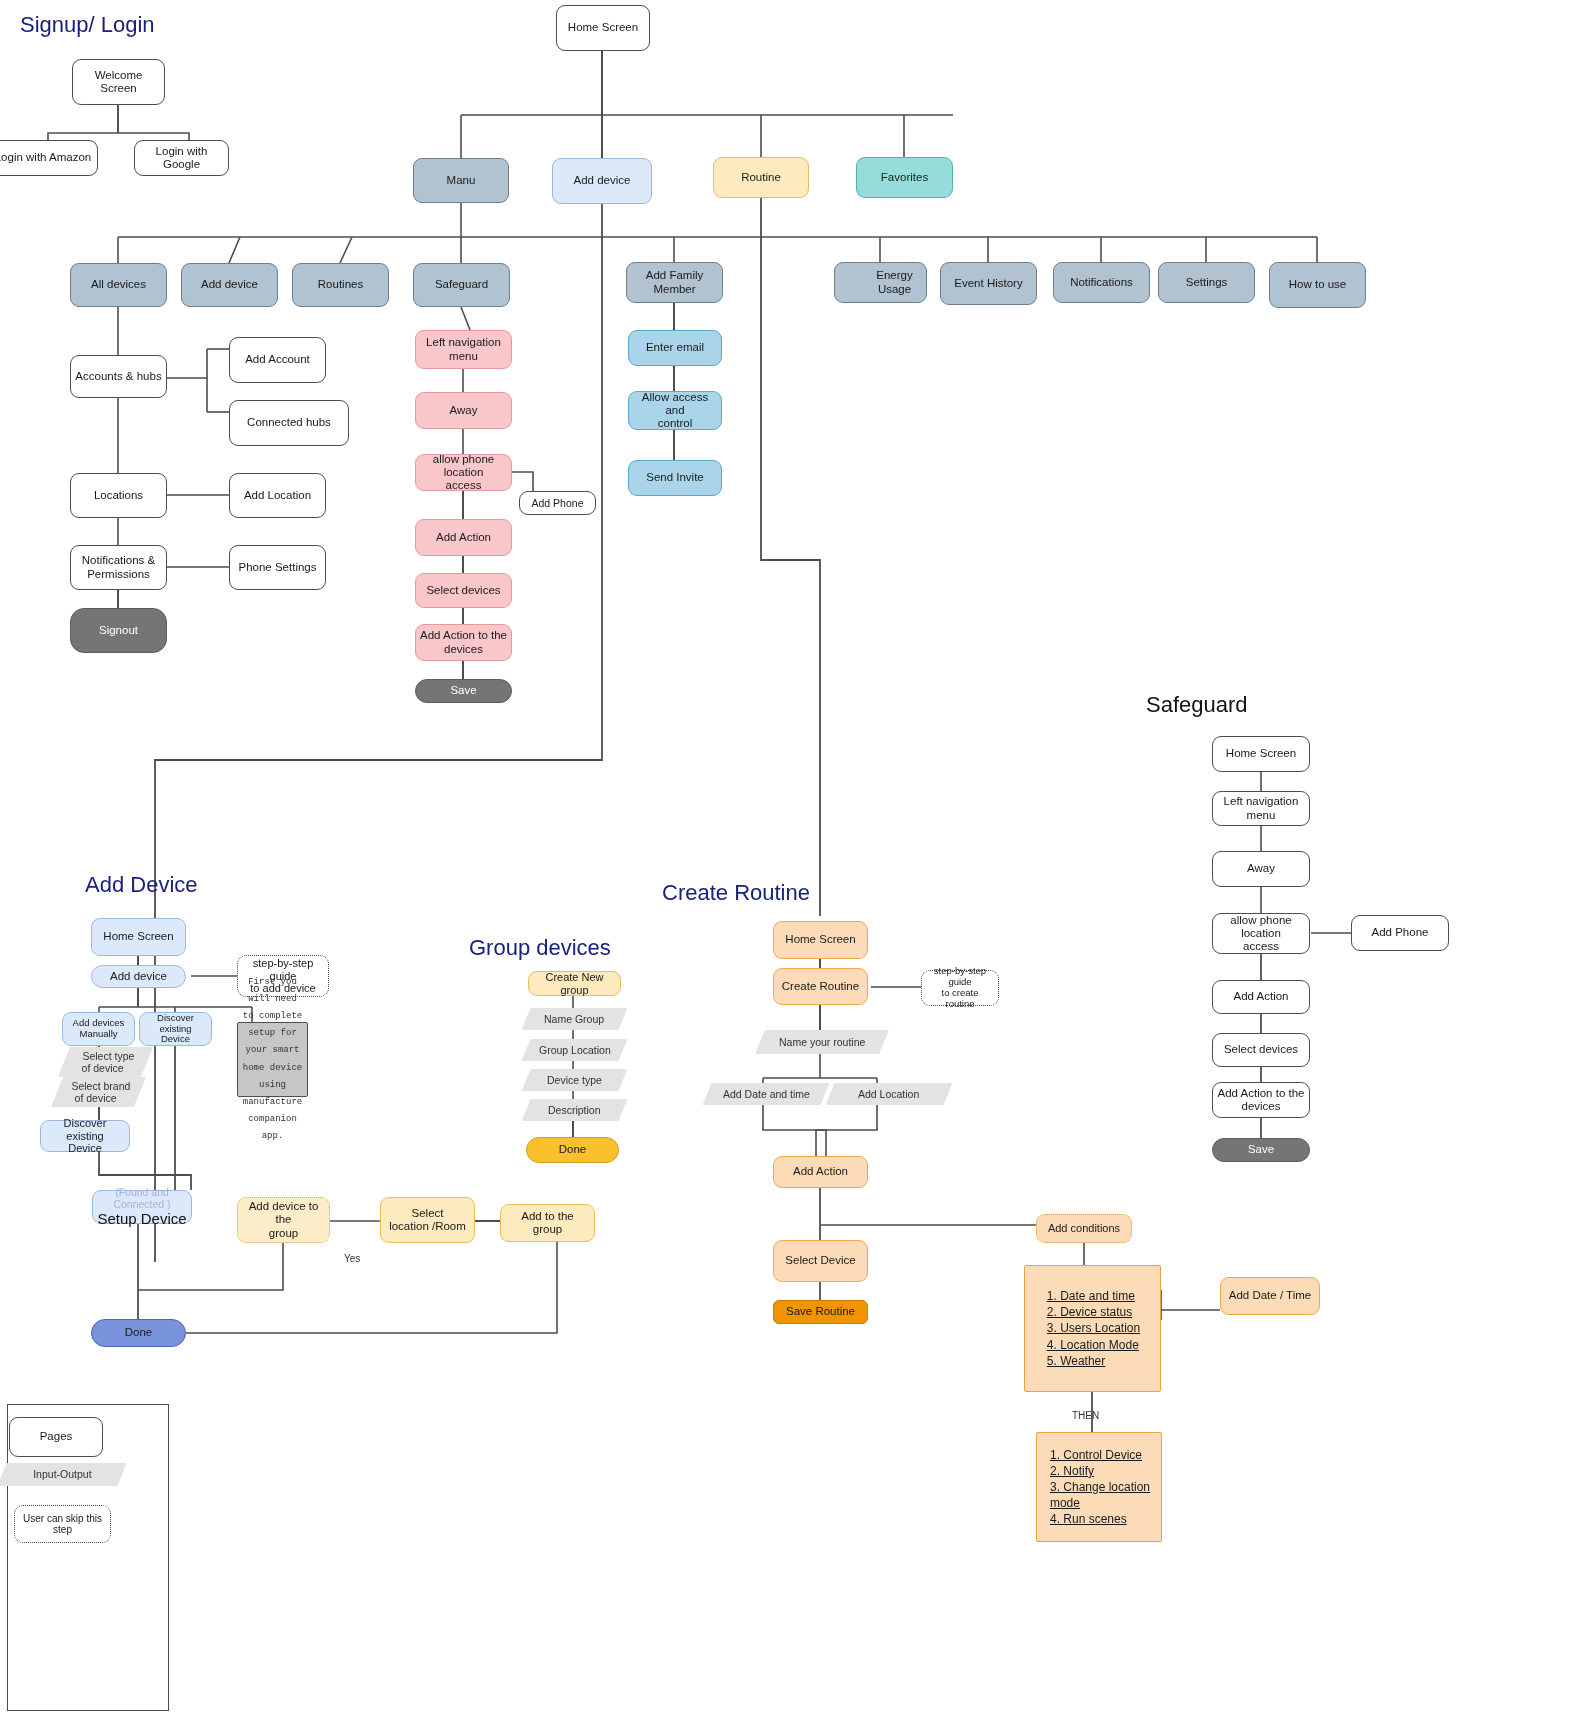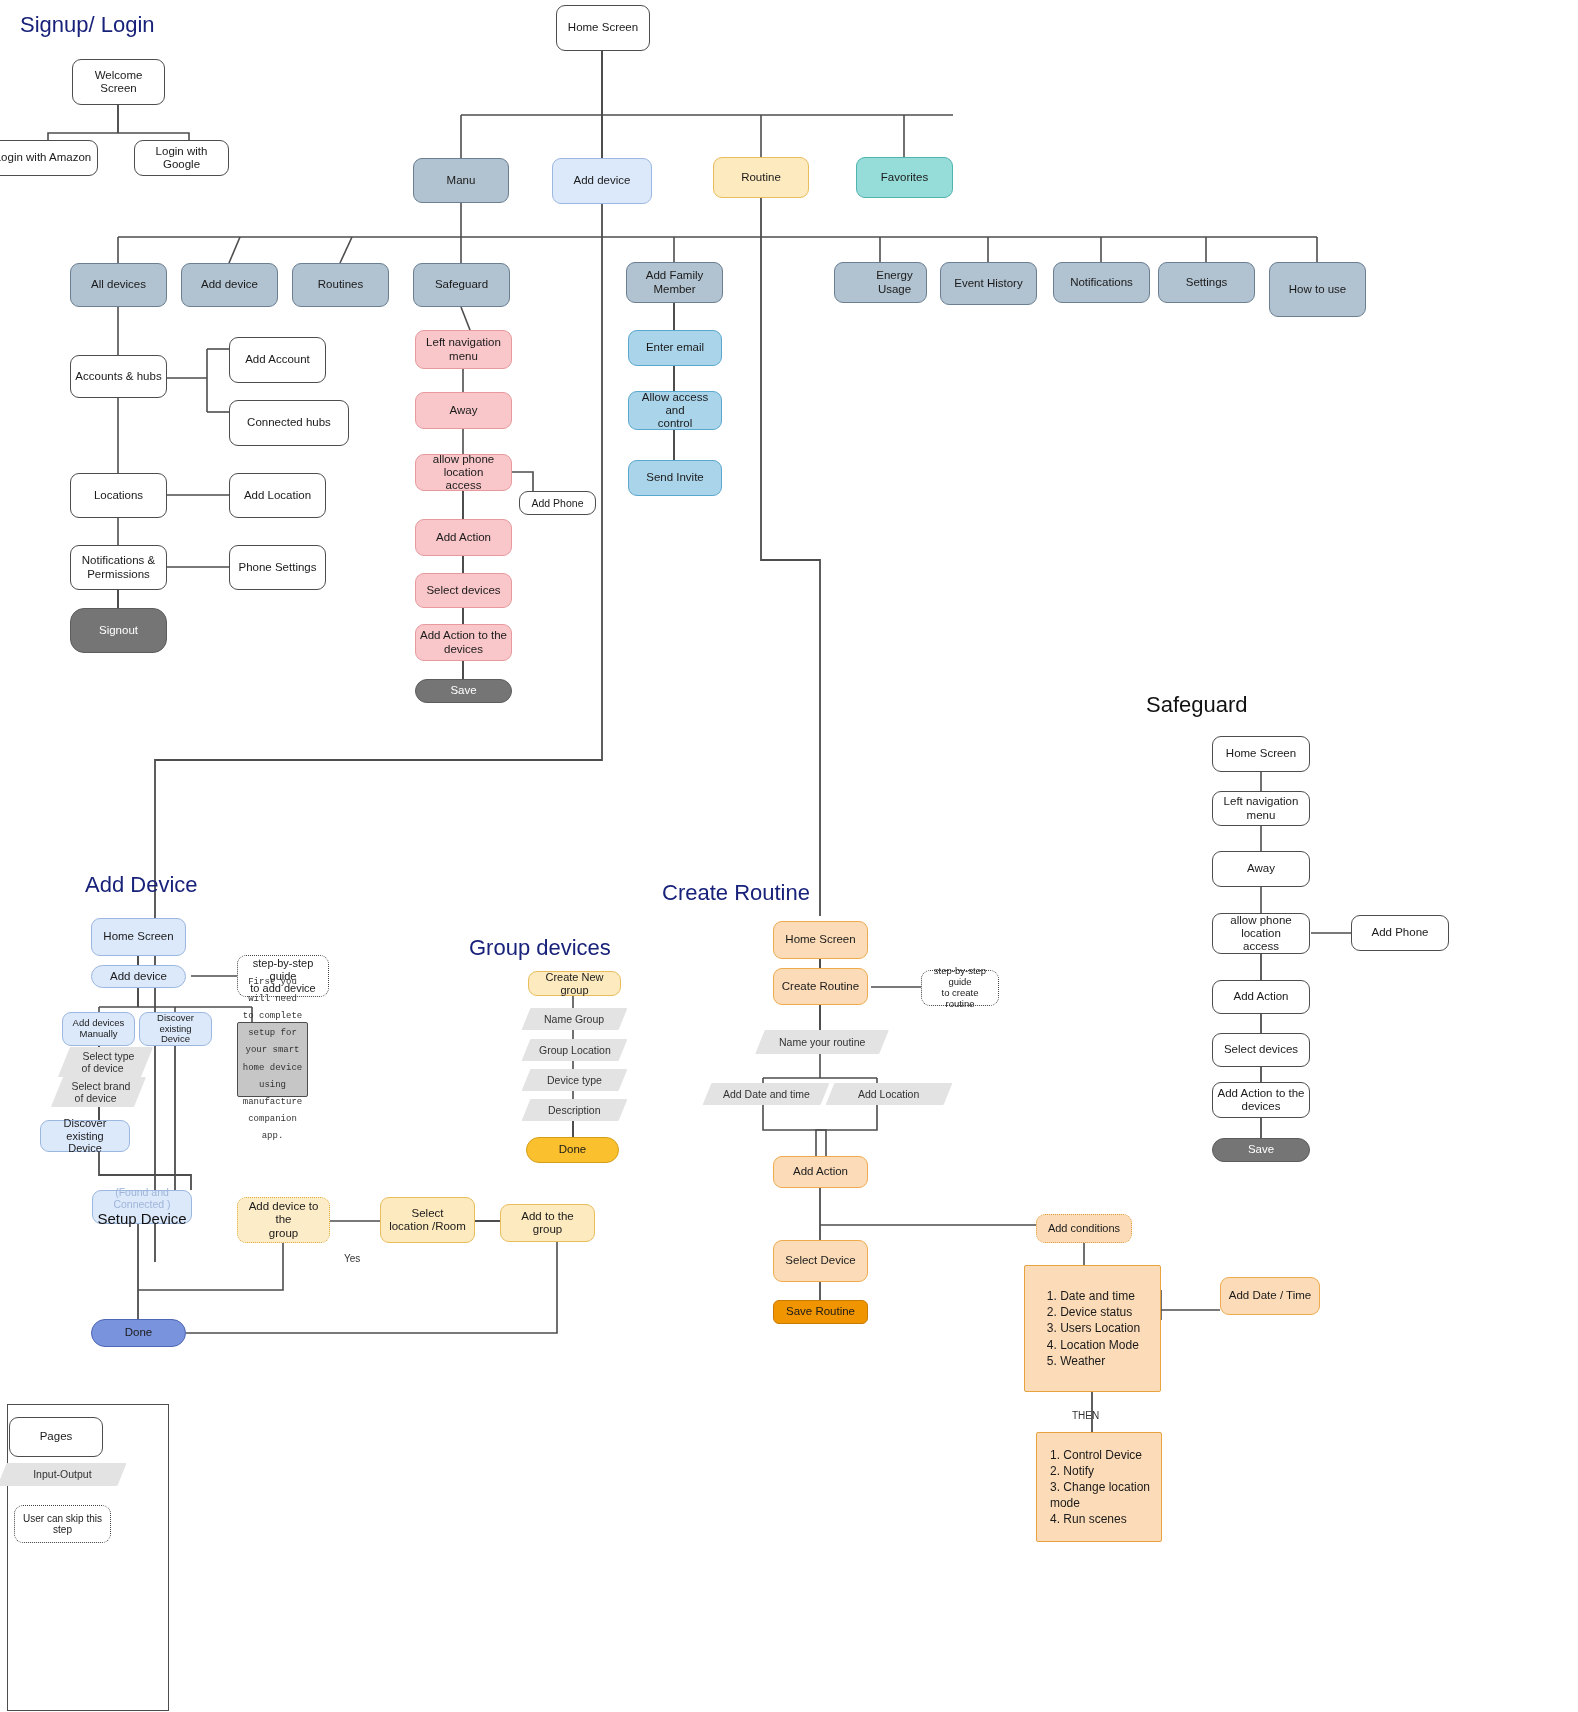--- a/index.html
+++ b/index.html
@@ -185,21 +185,21 @@
     justify-content: center;
     text-align: left;
     font-size: 12px;
     line-height: 1.35;
   }
   .list-node ol {
     margin: 0;
     padding: 0 0 0 2px;
     list-style: none;
   }
-  .list-node li { white-space: nowrap; }
+  .list-node li { white-space: nowrap; text-decoration: underline; }
 </style>
 </head>
 <body>
 
 <div id="canvas">
 
   <svg id="wires" viewBox="0 0 1578 1712" xmlns="http://www.w3.org/2000/svg">
     <g stroke="#4d4d4d" stroke-width="1.6" fill="none">
 
       <path d="M118 105 L118 133"></path>
@@ -326,21 +326,21 @@
 
   <div class="node gray" style="left:70px; top:263px; width:97px; height:44px;">All devices</div>
   <div class="node gray" style="left:181px; top:263px; width:97px; height:44px;">Add device</div>
   <div class="node gray" style="left:292px; top:263px; width:97px; height:44px;">Routines</div>
   <div class="node gray" style="left:413px; top:263px; width:97px; height:44px;">Safeguard</div>
   <div class="node gray" style="left:626px; top:262px; width:97px; height:41px;">Add Family Member</div>
   <div class="node gray" style="left:834px; top:262px; width:93px; height:41px;padding-left:32px;">Energy Usage</div>
   <div class="node gray" style="left:940px; top:262px; width:97px; height:43px;">Event History</div>
   <div class="node gray" style="left:1053px; top:262px; width:97px; height:41px;">Notifications</div>
   <div class="node gray" style="left:1158px; top:262px; width:97px; height:41px;">Settings</div>
-  <div class="node gray" style="left:1269px; top:262px; width:97px; height:55px;">How to use</div>
+  <div class="node gray" style="left:1269px; top:262px; width:97px; height:46px;">How to use</div>
 
   <div class="node page" style="left:70px; top:355px; width:97px; height:43px;">Accounts &amp; hubs</div>
   <div class="node page" style="left:229px; top:337px; width:97px; height:46px;">Add  Account</div>
   <div class="node page" style="left:229px; top:400px; width:120px; height:46px;">Connected hubs</div>
   <div class="node page" style="left:70px; top:473px; width:97px; height:45px;">Locations</div>
   <div class="node page" style="left:229px; top:473px; width:97px; height:45px;">Add Location</div>
   <div class="node page multiline" style="left:70px; top:545px; width:97px; height:45px;">
     <span>Notifications &amp;</span>
     <span>Permissions</span>
   </div>

